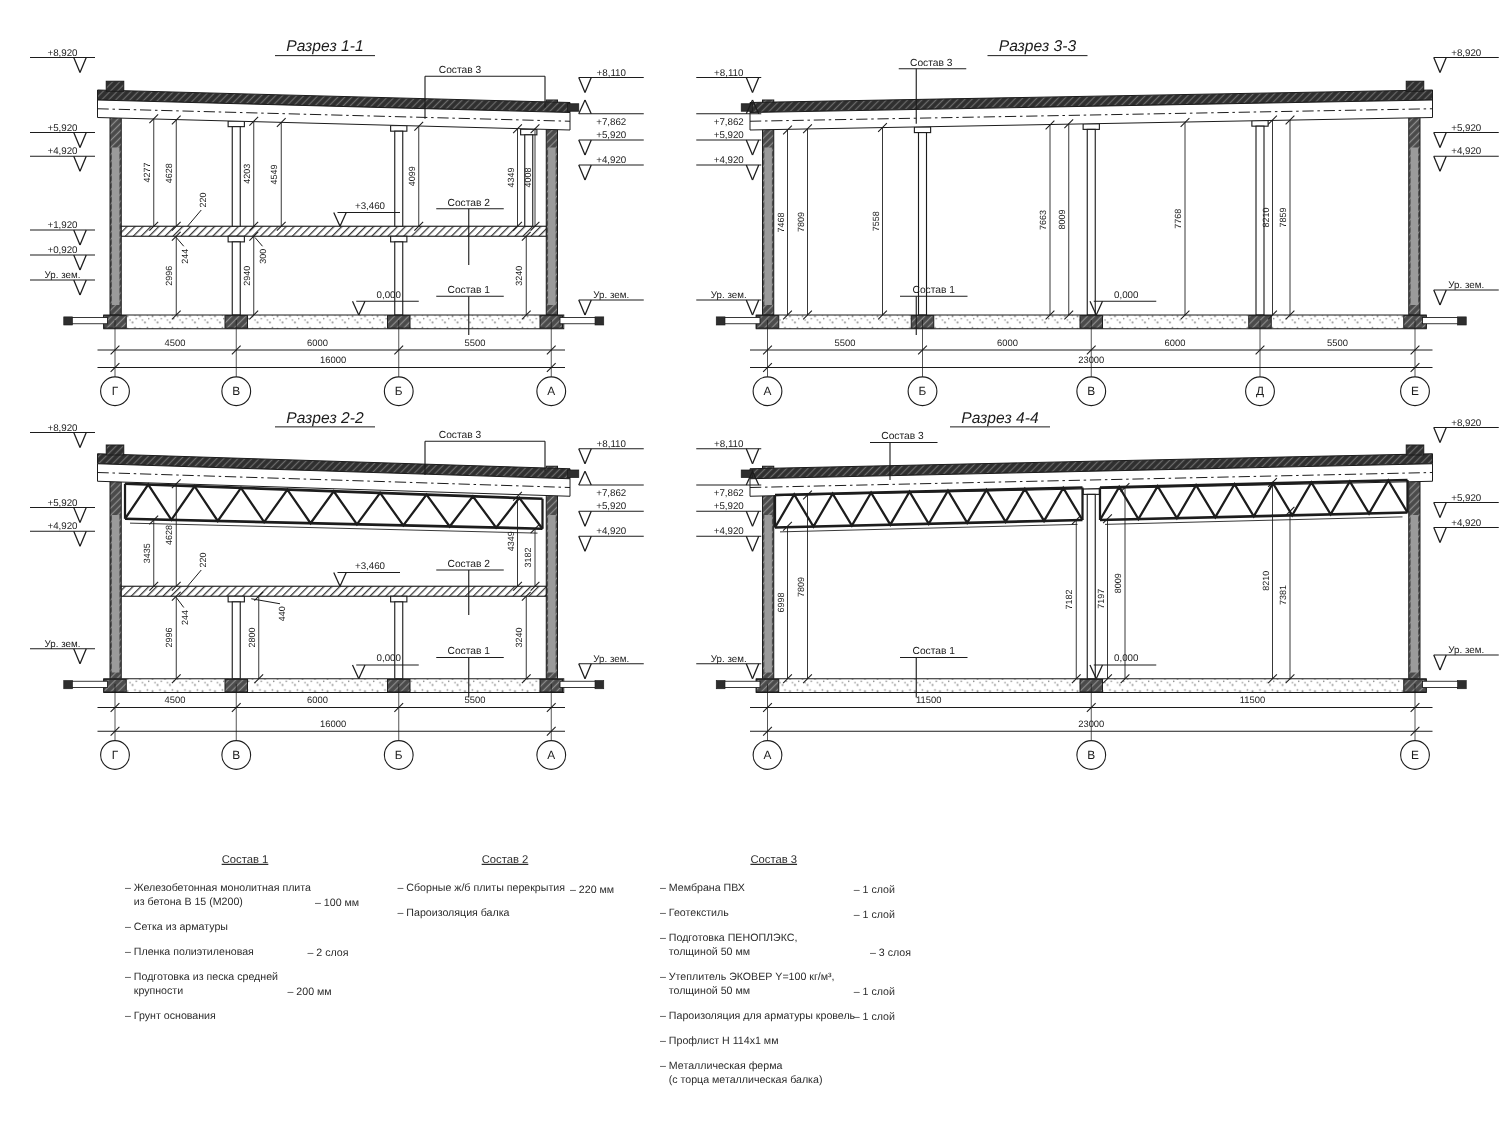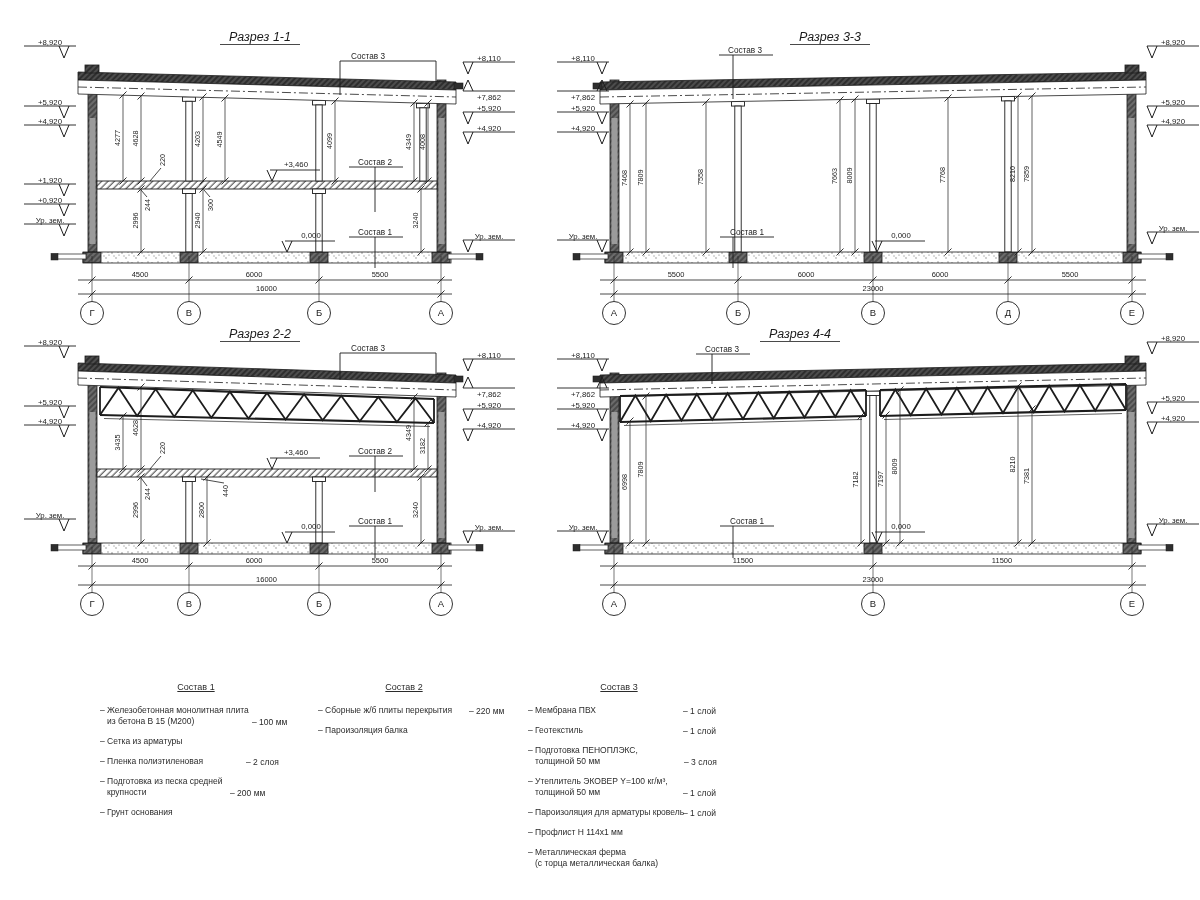--- a/index.html
+++ b/index.html
@@ -628,40 +628,40 @@
           <span class="lg-val" style="left: 130px;">– 200 мм</span>
         </div>
         <div class="lg-item">
           <div class="lg-line">– Грунт основания</div>
         </div>
       </div>
       <div class="legend" style="left: 318px; top: 682px; width: 172px;">
         <div class="lg-title">Состав 2</div>
         <div class="lg-item">
           <div class="lg-line">– Сборные ж/б плиты перекрытия</div>
-          <span class="lg-val" style="left: 151px; text-align: center;">– 220 мм</span>
+          <span class="lg-val" style="left: 138px; text-align: center;">– 220 мм</span>
         </div>
         <div class="lg-item">
           <div class="lg-line">– Пароизоляция балка</div>
         </div>
       </div>
       <div class="legend" style="left: 528px; top: 682px; width: 182px;">
         <div class="lg-title">Состав 3</div>
         <div class="lg-item">
           <div class="lg-line">– Мембрана ПВХ</div>
           <span class="lg-val" style="left: 155px;">– 1 слой</span>
         </div>
         <div class="lg-item">
           <div class="lg-line">– Геотекстиль</div>
           <span class="lg-val" style="left: 155px;">– 1 слой</span>
         </div>
         <div class="lg-item">
           <div class="lg-line">– Подготовка ПЕНОПЛЭКС,</div>
           <div class="lg-line lg-cont">толщиной 50 мм</div>
-          <span class="lg-val" style="left: 156px;">– 3 слоя</span>
+          <span class="lg-val" style="left: 168px;">– 3 слоя</span>
         </div>
         <div class="lg-item">
           <div class="lg-line">– Утеплитель ЭКОВЕР Y=100 кг/м³,</div>
           <div class="lg-line lg-cont">толщиной 50 мм</div>
           <span class="lg-val" style="left: 155px;">– 1 слой</span>
         </div>
         <div class="lg-item">
           <div class="lg-line">– Пароизоляция для арматуры кровель</div>
           <span class="lg-val" style="left: 155px;">– 1 слой</span>
         </div>

